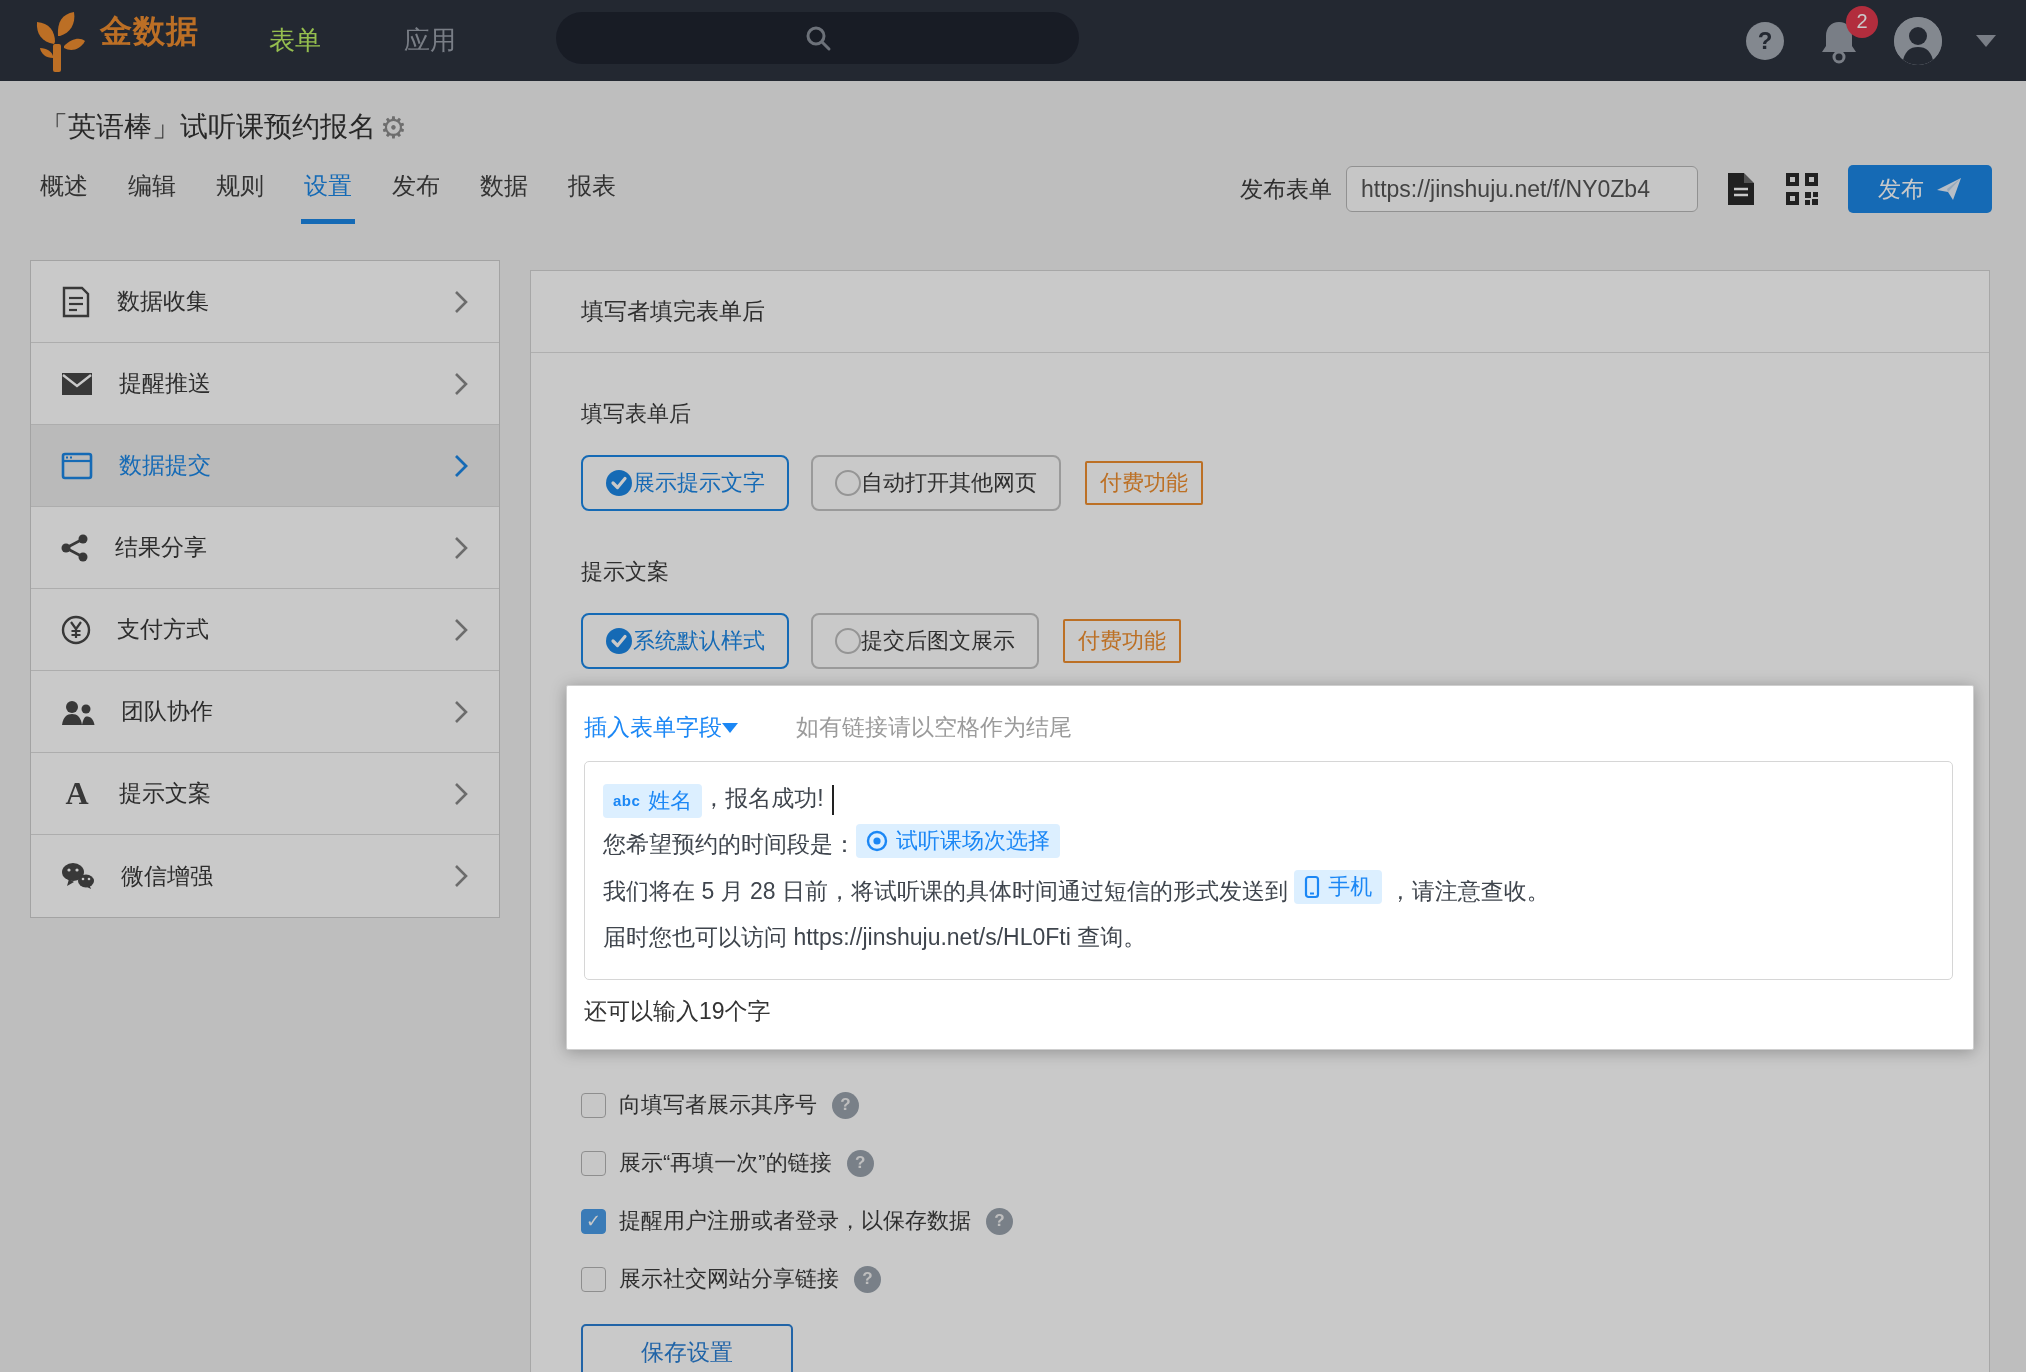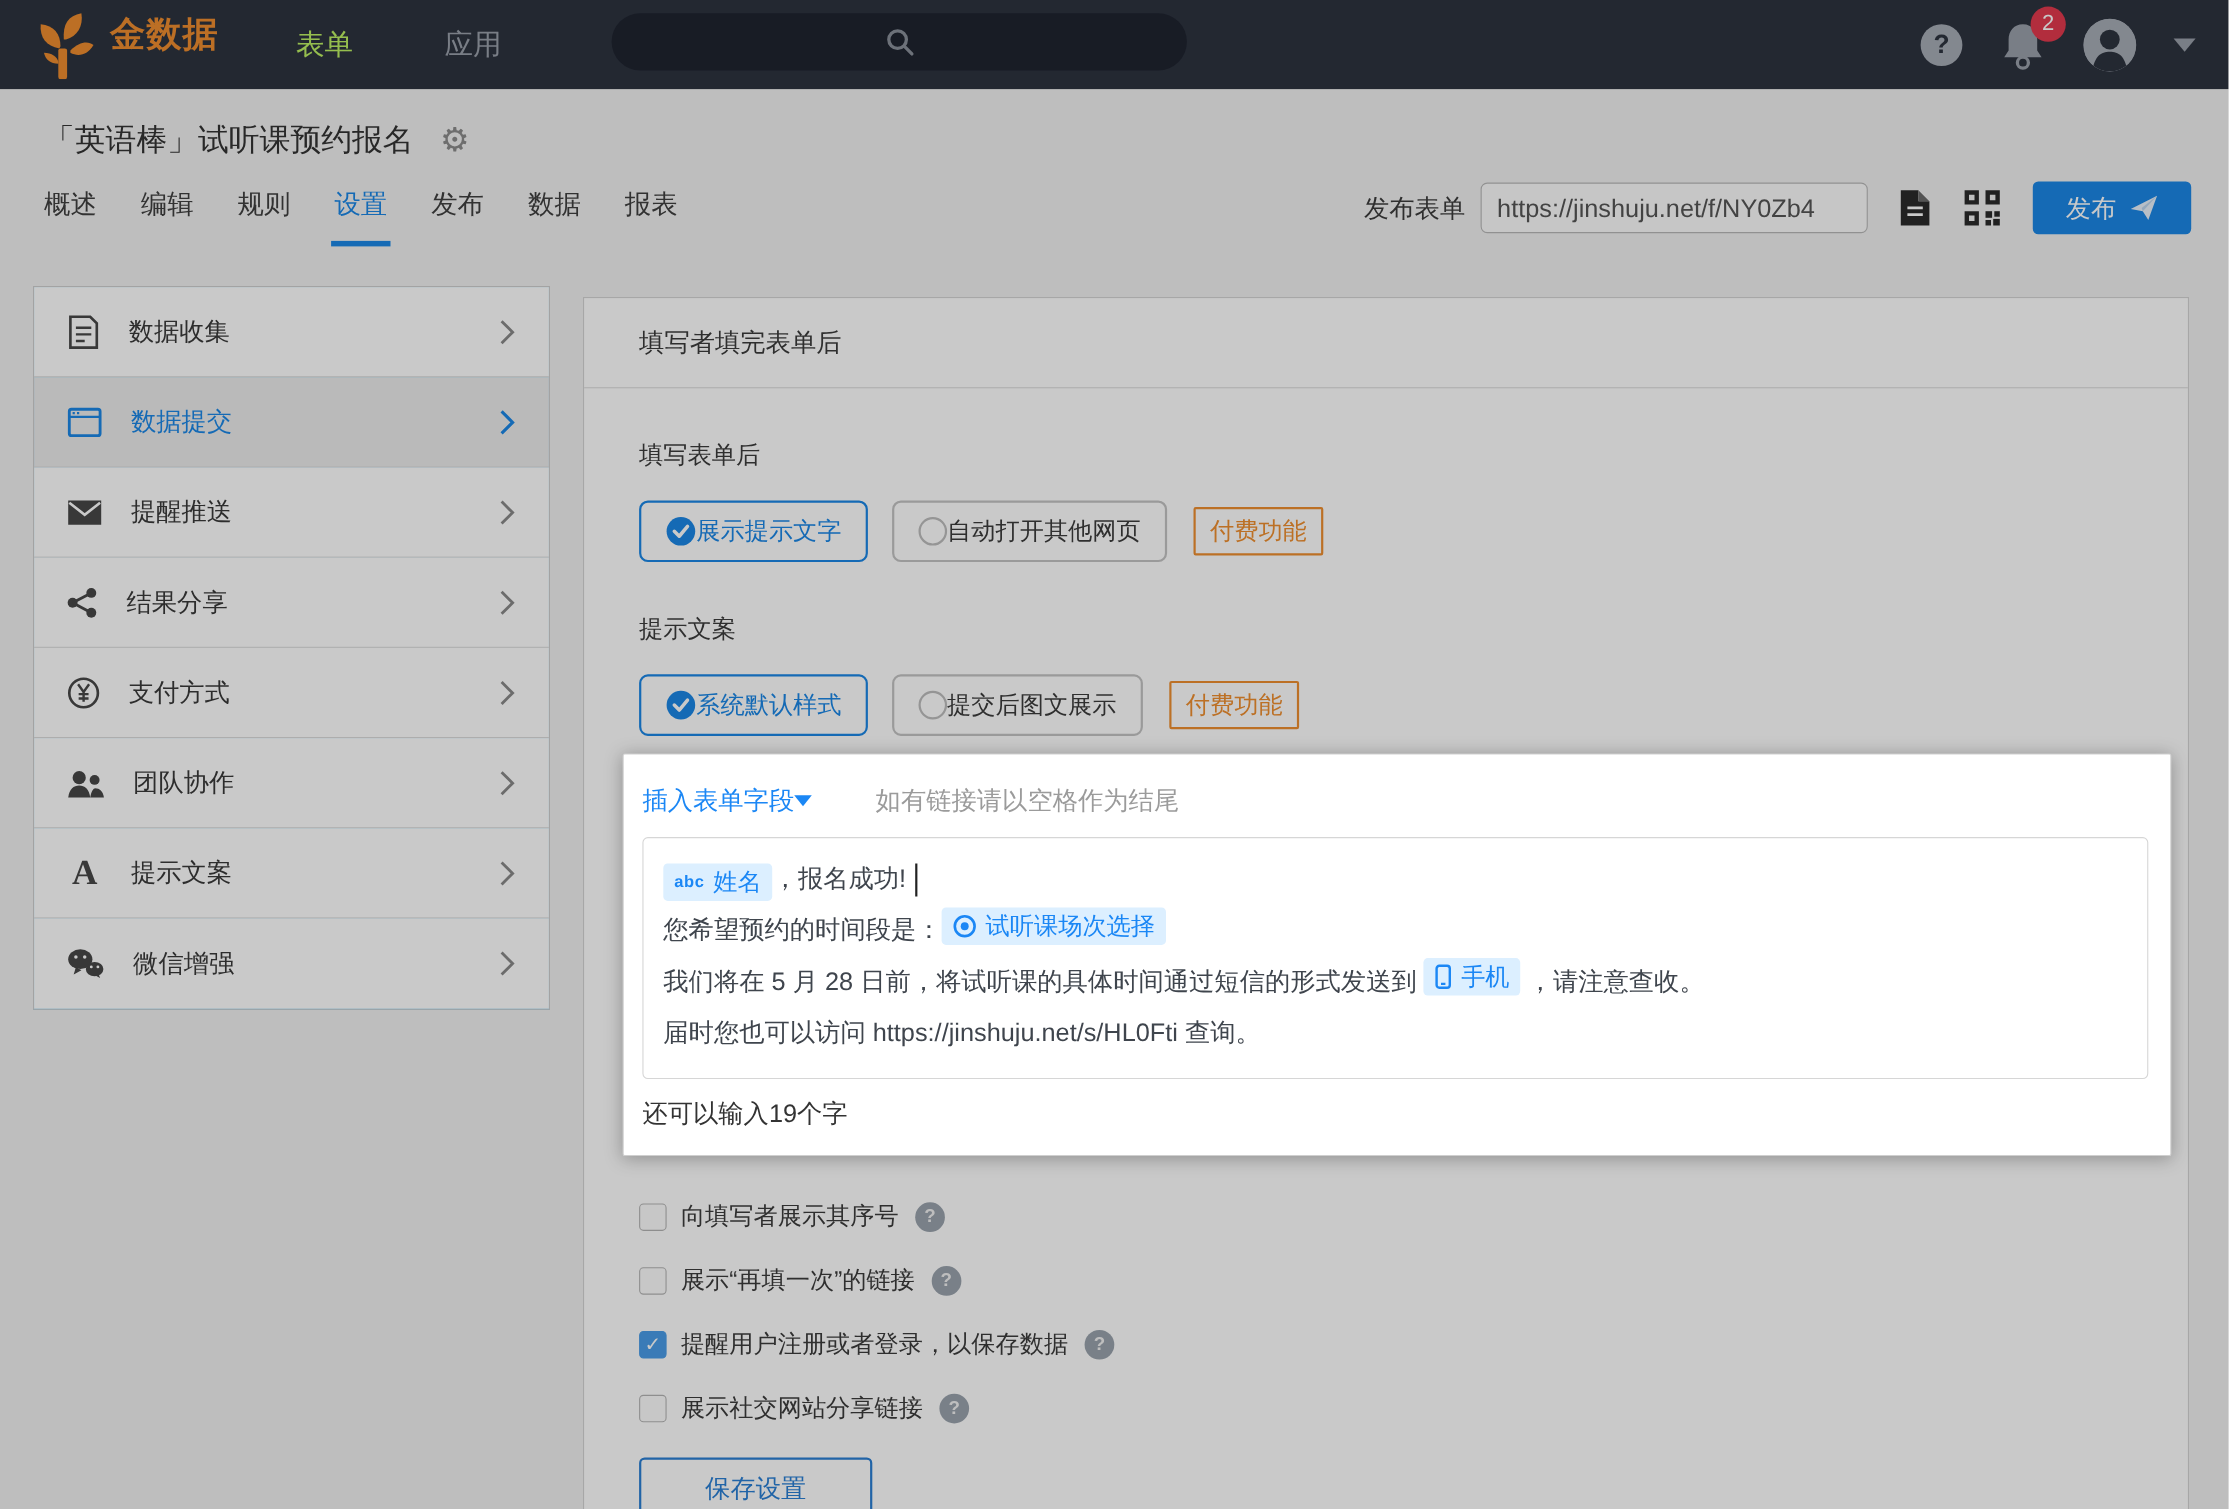--- a/index.html
+++ b/index.html
@@ -20,21 +20,21 @@
   .nav-menu-item.second { left:404px; color:#9aa0aa; }
   .nav-search { position:absolute; left:556px; top:12px; width:523px; height:52px; background:#1f2430; border-radius:26px; display:flex; align-items:center; justify-content:center; }
   .nav-right { position:absolute; right:30px; top:0; height:81px; display:flex; align-items:center; gap:34px; }
   .help-circle { width:38px; height:38px; border-radius:50%; background:#a7adb6; color:#2d333f; font-size:24px; font-weight:bold; display:flex; align-items:center; justify-content:center; }
   .bell-wrap { position:relative; }
   .badge { position:absolute; top:-12px; right:-18px; min-width:32px; height:32px; border-radius:16px; background:#e23a4e; color:#fff; font-size:20px; display:flex; align-items:center; justify-content:center; padding:0 6px; }
   .avatar { width:48px; height:48px; border-radius:50%; background:#a7adb6; overflow:hidden; }
   .caret-down { width:0; height:0; border-left:10px solid transparent; border-right:10px solid transparent; border-top:12px solid #9aa0aa; }
 
   
-  .page-title { position:absolute; left:40px; top:108px; font-size:28px; color:#333; display:flex; align-items:center; gap:24px; }
+  .page-title { position:absolute; left:40px; top:108px; font-size:28px; color:#333; display:flex; align-items:center; gap:4px; }
   .gear { font-size:30px; color:#8c8c8c; font-family:"DejaVu Sans",sans-serif; }
 
   
   .tabs { position:absolute; left:40px; top:170px; display:flex; gap:40px; }
   .tab { font-size:24px; color:#404040; padding-bottom:22px; position:relative; }
   .tab.active { color:#1b87e6; }
   .tab.active::after { content:""; position:absolute; left:-3px; right:-3px; bottom:0; height:5px; background:#1b87e6; }
 
   .publish-row { position:absolute; top:165px; left:1240px; display:flex; align-items:center; }
   .publish-label { font-size:23px; color:#3c3c3c; }
@@ -195,47 +195,47 @@
         <line x1="8" y1="24" x2="16" y2="24" stroke="#474747" stroke-width="2.2"></line>
       </svg>
     </span>
     <span class="side-label">数据收集</span>
     <span class="chev">
       <svg width="16" height="26" viewBox="0 0 16 26">
           <polyline points="3,3 13,13 3,23" fill="none" stroke="#8a8a8a" stroke-width="2.6"></polyline>
         </svg>
     </span>
   </div>
+  <div class="side-item">
+    <span>
+      <svg width="32" height="24" viewBox="0 0 32 24">
+        <path d="M1 1 L31 1 L31 23 L1 23 Z" fill="#474747"></path>
+        <polyline points="2,3 16,14 30,3" fill="none" stroke="#fff" stroke-width="2.4"></polyline>
+      </svg>
+    </span>
+    <span class="side-label">提醒推送</span>
+    <span class="chev">
+      <svg width="16" height="26" viewBox="0 0 16 26">
+          <polyline points="3,3 13,13 3,23" fill="none" stroke="#8a8a8a" stroke-width="2.6"></polyline>
+        </svg>
+    </span>
+  </div>
   <div class="side-item active">
     <span>
       <svg width="32" height="28" viewBox="0 0 32 28">
         <rect x="2" y="2" width="28" height="24" rx="2" fill="none" stroke="#1b87e6" stroke-width="2.6"></rect>
         <line x1="2" y1="9" x2="30" y2="9" stroke="#1b87e6" stroke-width="2.2"></line>
         <line x1="5" y1="5.5" x2="7" y2="5.5" stroke="#1b87e6" stroke-width="2"></line>
         <line x1="9" y1="5.5" x2="11" y2="5.5" stroke="#1b87e6" stroke-width="2"></line>
       </svg>
     </span>
     <span class="side-label">数据提交</span>
     <span class="chev">
       <svg width="16" height="26" viewBox="0 0 16 26">
           <polyline points="3,3 13,13 3,23" fill="none" stroke="#1b87e6" stroke-width="2.8"></polyline>
-        </svg>
-    </span>
-  </div>
-  <div class="side-item">
-    <span>
-      <svg width="32" height="24" viewBox="0 0 32 24">
-        <path d="M1 1 L31 1 L31 23 L1 23 Z" fill="#474747"></path>
-        <polyline points="2,3 16,14 30,3" fill="none" stroke="#fff" stroke-width="2.4"></polyline>
-      </svg>
-    </span>
-    <span class="side-label">提醒推送</span>
-    <span class="chev">
-      <svg width="16" height="26" viewBox="0 0 16 26">
-          <polyline points="3,3 13,13 3,23" fill="none" stroke="#8a8a8a" stroke-width="2.6"></polyline>
         </svg>
     </span>
   </div>
   <div class="side-item">
     <span>
       <svg width="28" height="28" viewBox="0 0 28 28" fill="#474747">
         <circle cx="5" cy="14" r="4.5"></circle>
           <circle cx="22" cy="5" r="4.5"></circle>
           <circle cx="22" cy="23" r="4.5"></circle>
         <line x1="5" y1="14" x2="22" y2="5" stroke="#474747" stroke-width="2.6"></line>

